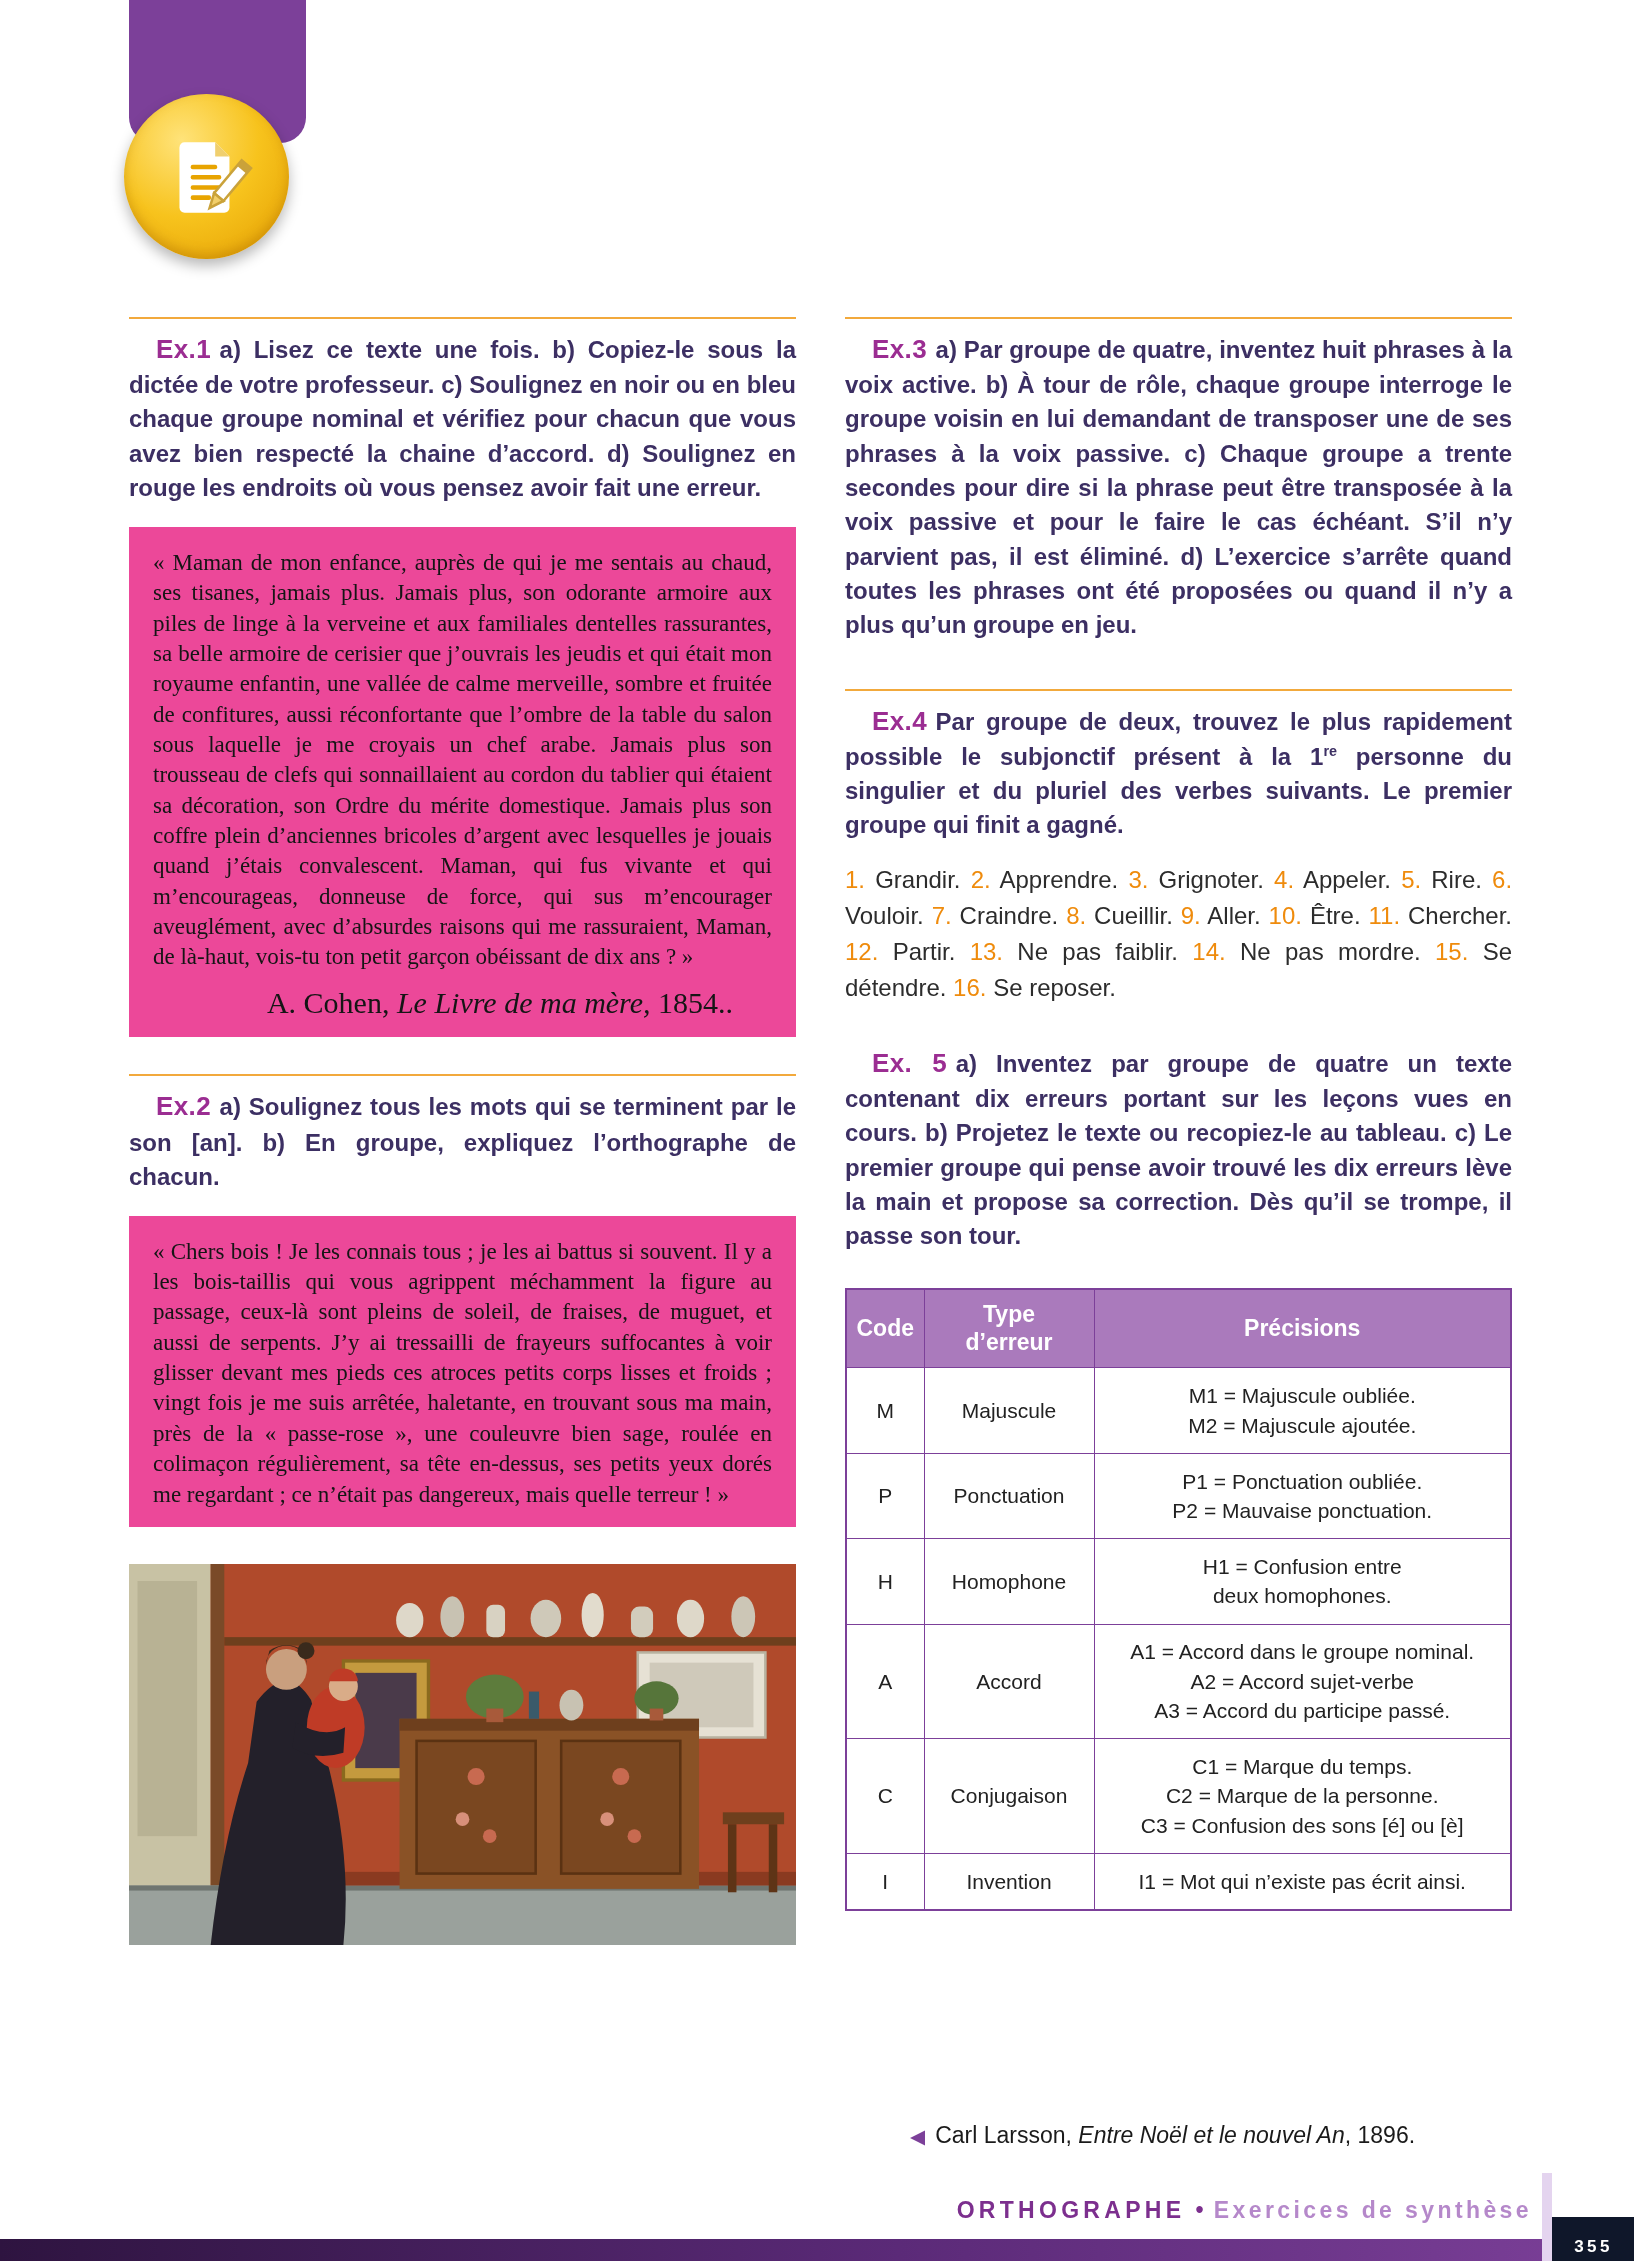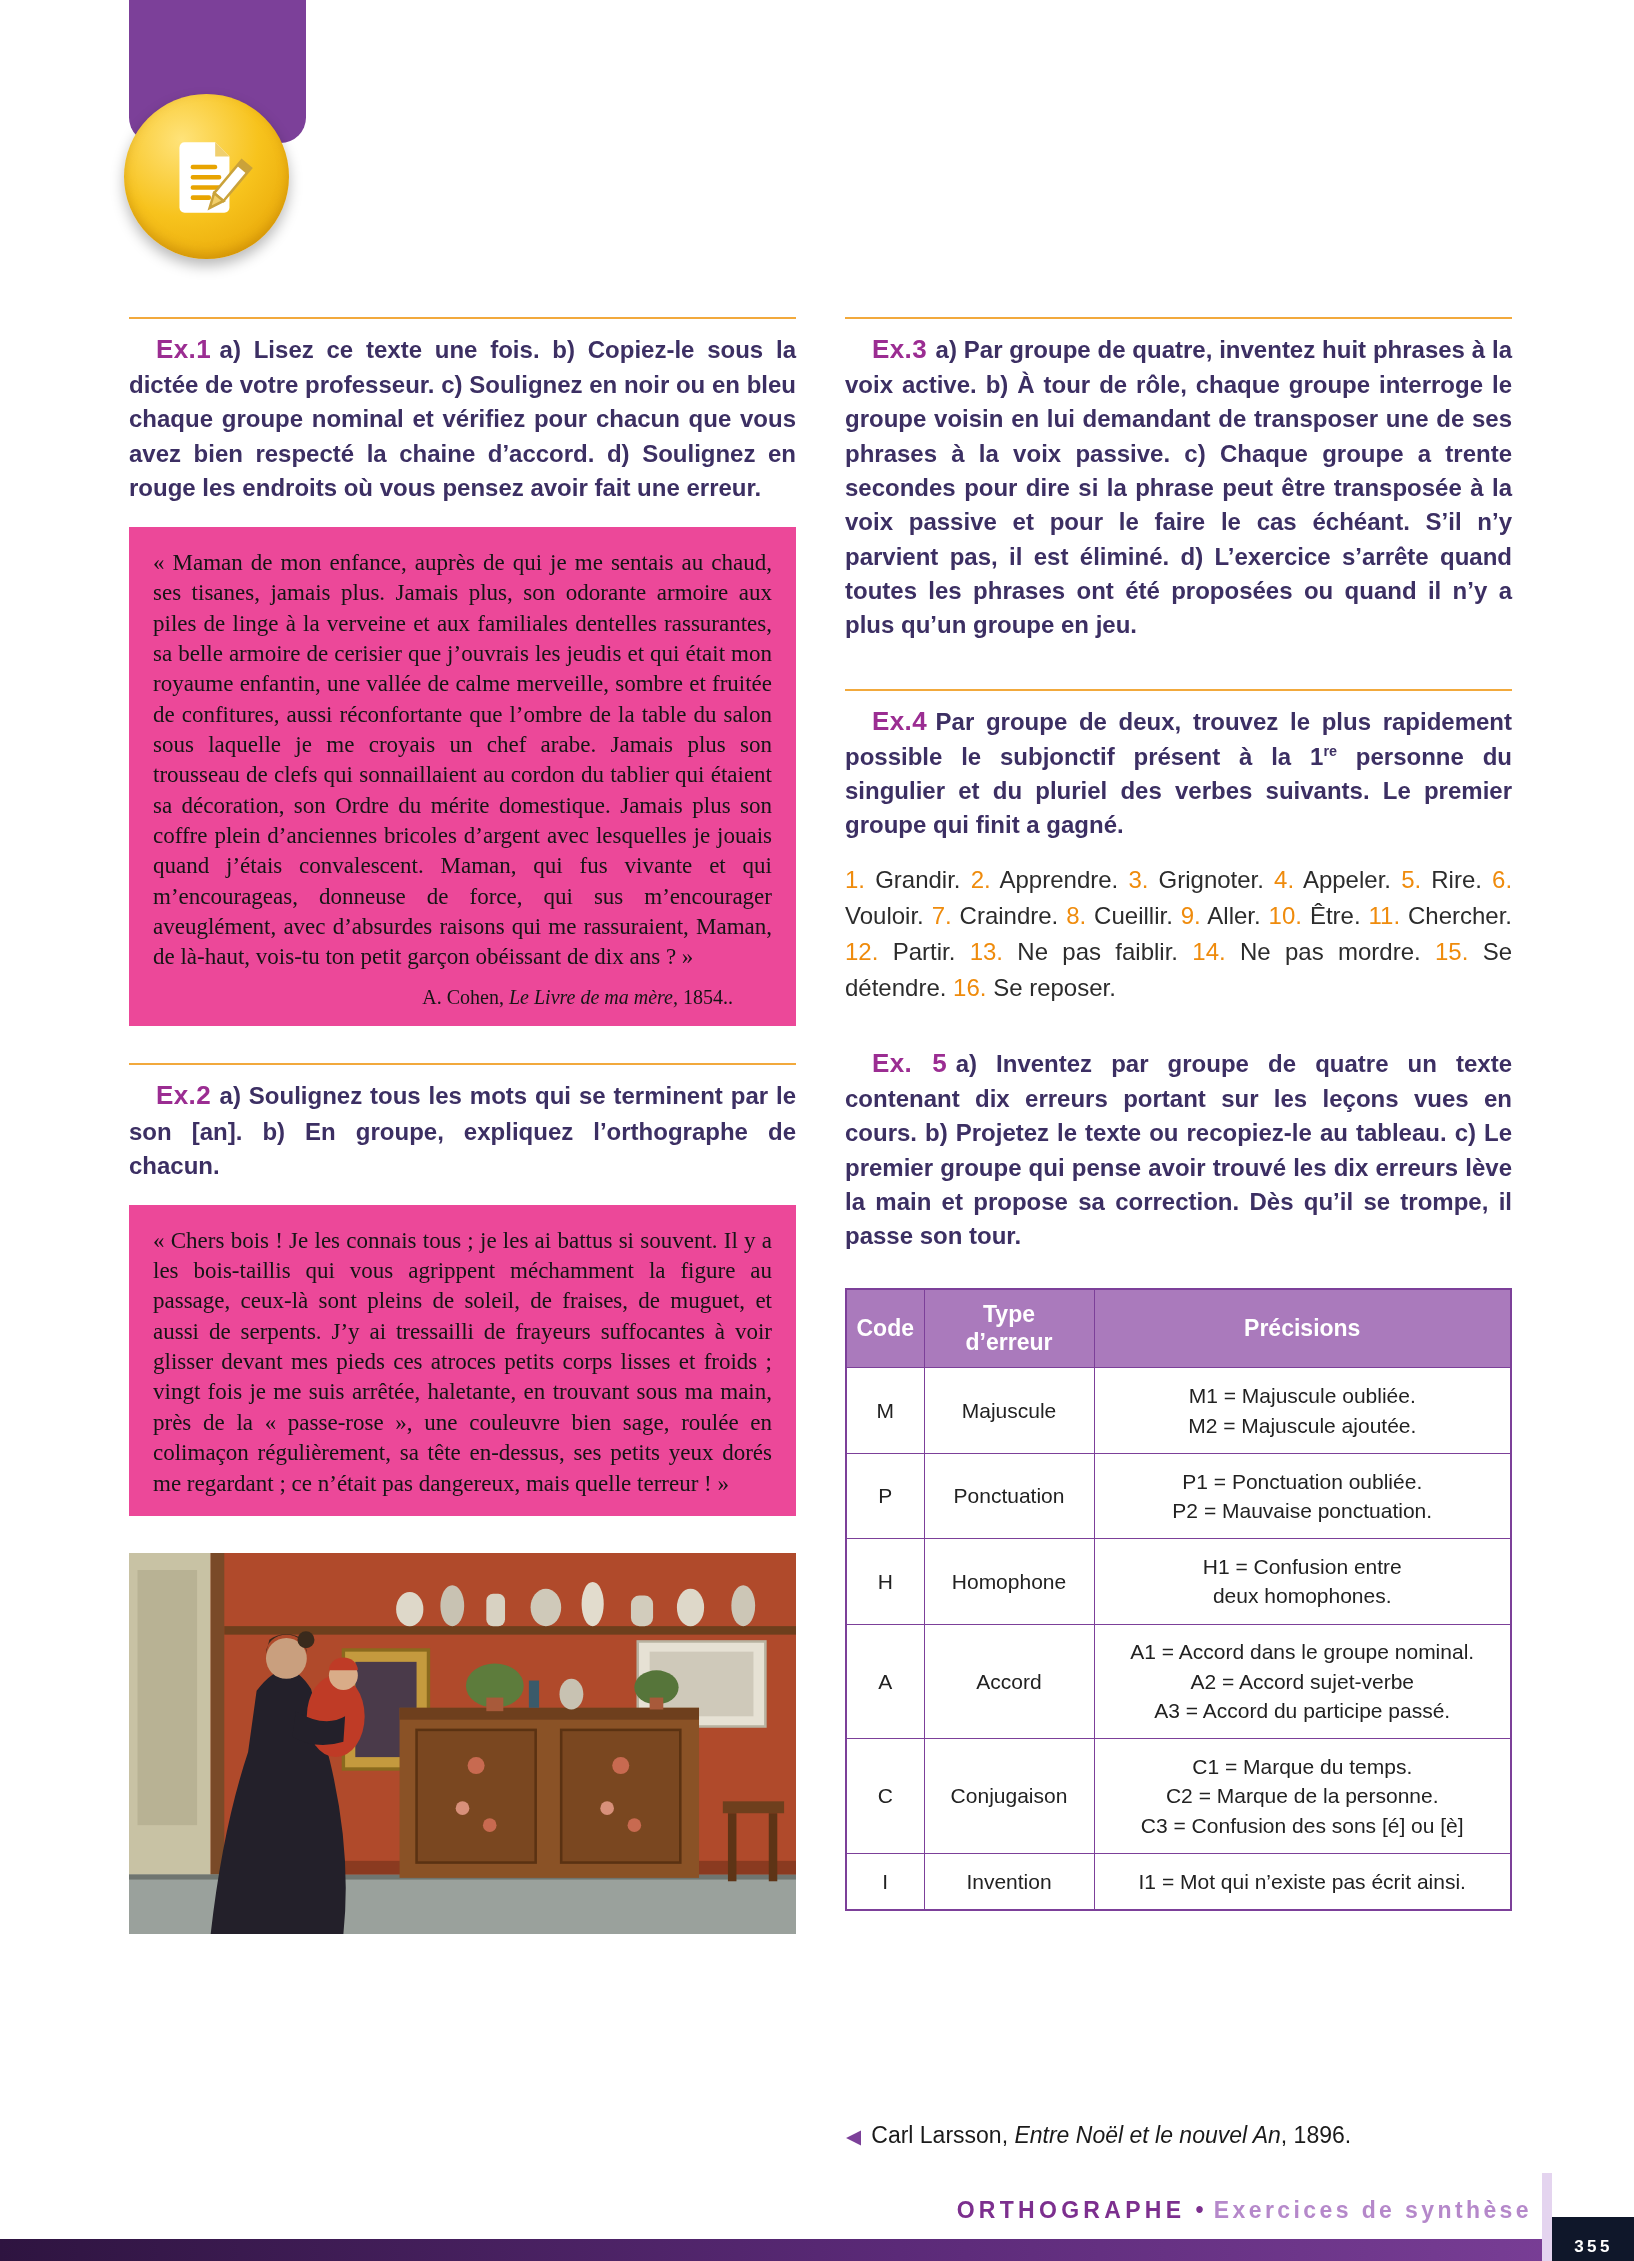--- a/index.html
+++ b/index.html
@@ -25,21 +25,21 @@
   .col { width:667px; }
 
   .exercise { border-top:2.6px solid #f2a93c; padding-top:12px; }
   .exercise.no-rule { border-top:none; padding-top:0; }
   .ex-text { font-size:24px; font-weight:bold; color:#3c2f63; line-height:1.43; text-align:justify; }
   .ex-label { color:#9b2d92; font-size:26px; letter-spacing:0.4px; padding-right:8.5px;margin-left:27px; }
 
   .quote { background:#ec4899; padding:20.4px 24px 17px; margin:22px 0 37px; }
   .quote-text { font-family:"Liberation Serif", serif; font-size:23px; line-height:1.32;
     color:#151515; text-align:justify; }
-  .attribution { font-family:"Liberation Serif", serif; font-size:20px; color:#151515;
+  .attribution { font-family:"Liberation Serif", serif; font-size:30px; color:#151515;
     text-align:right; margin-top:13.6px; padding-right:39px; }
   .attribution em { font-style:italic; }
 
   .sect-gap { margin-top:46px; }
 
   .verb-list { margin-top:19px; font-size:24px; line-height:1.5; color:#2c2c2c; text-align:justify; }
   .verb-list .verb-num { color:#ef8b0c; }
   .verb-list .verb-name { color:#2c2c2c; }
 
   .ex5-gap { margin-top:39px; }
@@ -51,21 +51,21 @@
   .error-table td { border:1.7px solid #7c4099; font-size:21px; color:#222222; text-align:center;
     padding:12.8px 8.5px; white-space:pre-line; line-height:1.4; vertical-align:middle; }
   .error-table .col-code { width:78px; }
   .error-table .col-type { width:170px; }
 
   
   .painting { margin-top:15.3px; width:667px; height:381px; overflow:hidden; }
   .painting svg { width:100%; height:100%; display:block; }
 
   
-  .caption { position:absolute; left:846px; top:2122px; width:681px; font-size:23px; color:#1a1a1a; }
+  .caption { position:absolute; left:822px; top:2122px; width:681px; font-size:23px; color:#1a1a1a;text-align:center; }
   .caption .marker { color:#7c4099; font-size:19.6px; margin-right:10.2px; }
   .caption em { font-style:italic; }
 
   .footer { position:absolute; left:817px; top:2197px; width:715px; text-align:right;
     font-size:23px; font-weight:bold; letter-spacing:2.6px; white-space:nowrap; }
   .footer .section { color:#7c2f8e; letter-spacing:4.3px;margin-left:12px; }
   .footer .bullet { color:#7c2f8e; margin:0 10.2px; letter-spacing:0; }
   .footer .subsection { color:#b588ca; letter-spacing:3.4px; }
 
   .side-strip { position:absolute; right:83px; top:2173px; width:10.2px; height:89px; background:#e4d4ef; }

